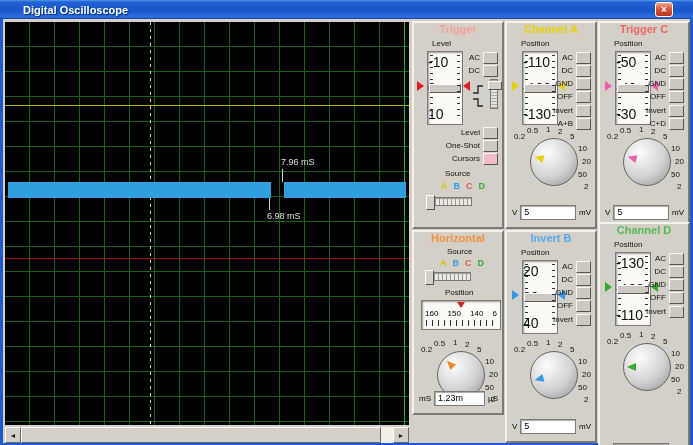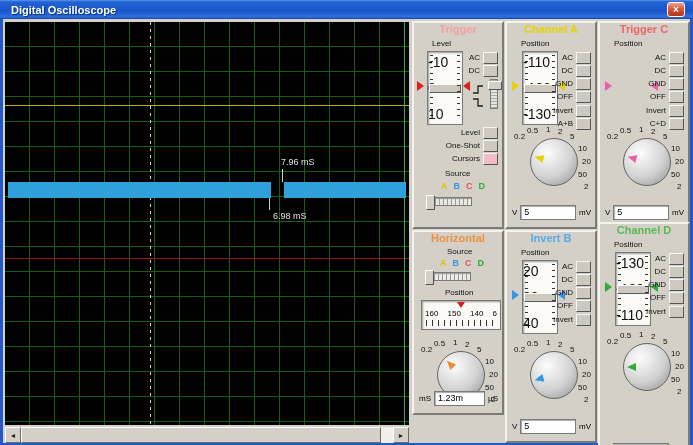--- a/index.html
+++ b/index.html
@@ -1,21 +1,21 @@
 <!DOCTYPE html>
 <html><head>
 <meta charset="utf-8">
 <style>
   html,body{margin:0;padding:0;background:#808080}
   .window{position:relative;width:693px;height:445px;background:#d4d0c8;overflow:hidden;
           font-family:"Liberation Sans",sans-serif;-webkit-font-smoothing:none}
   
   .titlebar{position:absolute;left:0;top:0;right:0;height:19px;box-sizing:border-box;
             background:linear-gradient(180deg,#5a96e8 0%,#2263d5 10%,#1a55c8 55%,#2e6fe0 90%,#16409e 100%);
-            display:flex;align-items:center;padding:0 8px}
+            display:flex;align-items:center;padding:0 20px}
   .title-text{flex:1;color:#fff;font-weight:bold;font-size:11px;padding-left:3px;text-shadow:1px 1px 1px #00306e}
   .close-btn{width:18px;height:15px;border:1px solid #fff;border-radius:3px;box-sizing:border-box;
              background:linear-gradient(180deg,#f0a38e,#d9573c 45%,#b83418);color:#fff;font-size:10px;
              font-weight:bold;display:flex;align-items:center;justify-content:center;line-height:1}
   .edge-l,.edge-r{position:absolute;top:19px;bottom:0;width:3px;background:#2159c8}
   .edge-l{left:0}.edge-r{right:0}
   .edge-b{position:absolute;left:0;right:0;bottom:0;height:2px;background:#2159c8}
   
   .scope{position:absolute;left:5px;top:22px;width:404px;height:403px;background-color:#000;overflow:hidden;
          background-image:repeating-linear-gradient(to right,transparent 0 24px,#166016 24px 25px),
@@ -110,21 +110,21 @@
   <div class="scope">
     <div class="hline" style="top:83px;background:#b4b400"></div>
     <div class="hline" style="top:236px;background:#a01010"></div>
     <div class="vdash" style="left:145px"></div>
     <div class="vbright" style="left:399px"></div>
     <div class="band" style="left:3px;width:263px"></div>
     <div class="band" style="left:279px;width:122px"></div>
     <div class="ctick" style="left:277px;top:147px;height:13px"></div>
     <div class="ctick" style="left:264px;top:176px;height:12px"></div>
     <div class="cur-label" style="left:276px;top:135px">7.96 mS</div>
-    <div class="cur-label" style="left:268px;top:189px">6.98 mS</div>
+    <div class="cur-label" style="left:262px;top:189px">6.98 mS</div>
   </div>
 
   <div class="hscroll">
     <div class="sb-btn" style="left:0">
       <span>◄</span>
     </div>
     <div class="sb-thumb" style="left:16px;width:360px"></div>
     <div class="sb-btn" style="right:0">
       <span>►</span>
     </div>
@@ -240,20 +240,26 @@
     <div class="val-row">
       <span class="unit">V</span>
       <div class="val-box">5</div>
       <span class="unit">mV</span>
     </div>
   </div>
 
   <div class="panel" style="left:598px;top:21px;width:92px;height:208px">
     <div class="panel-title tt-c">Trigger C</div>
     <div class="small-label" style="left:14px;top:16px">Position</div>
+    <div class="vslider" style="left:15px;top:28px;width:34px;height:72px">
+      <span class="tick t-top">-50</span>
+      <span class="tick t-mid">-40</span>
+      <span class="tick t-bot">-30</span>
+      <div class="vthumb"></div>
+    </div>
     <div class="arr-r" style="left:5px;top:58px;border-left-color:#e860a8"></div>
     <div class="arr-l" style="left:51px;top:58px;border-right-color:#e860a8"></div>
     <div class="ctl-row" style="top:29px">
         <span class="lbl">AC</span>
         <span class="mini-btn"></span>
       </div>
     <div class="ctl-row" style="top:42px">
         <span class="lbl">DC</span>
         <span class="mini-btn"></span>
       </div>

